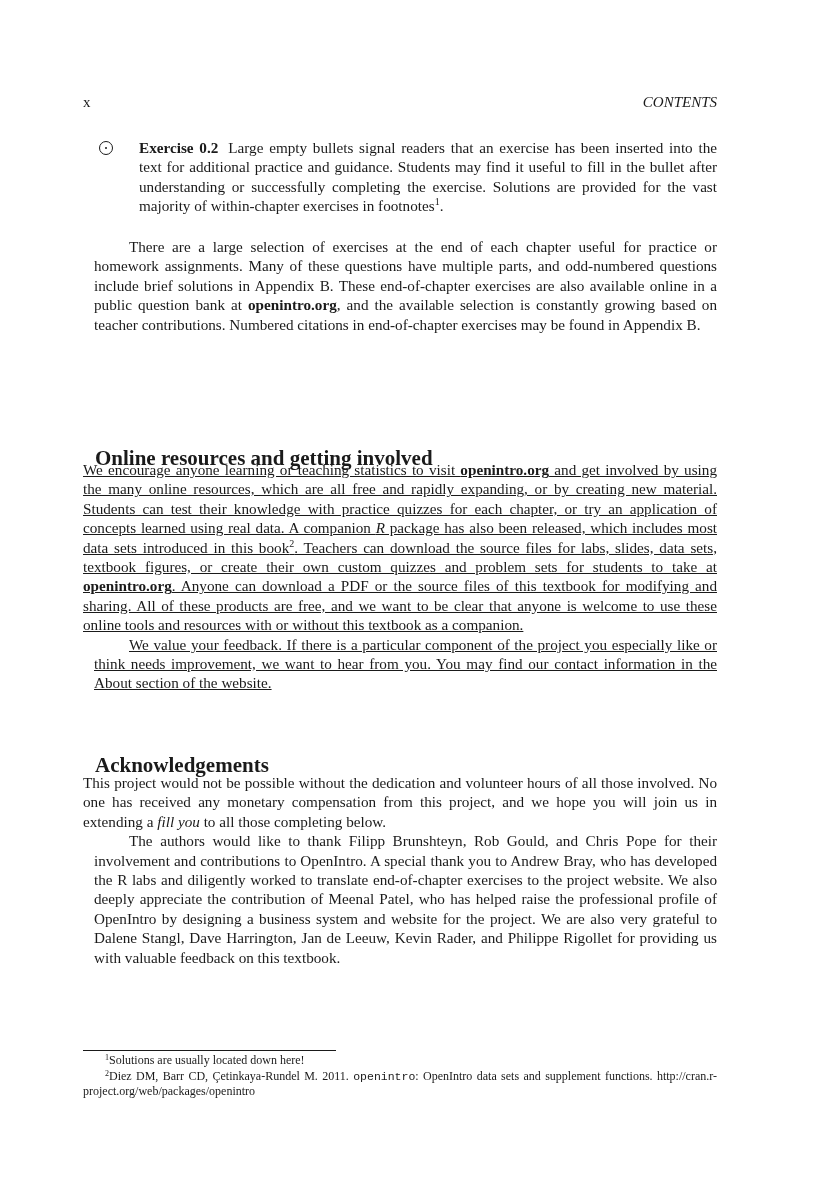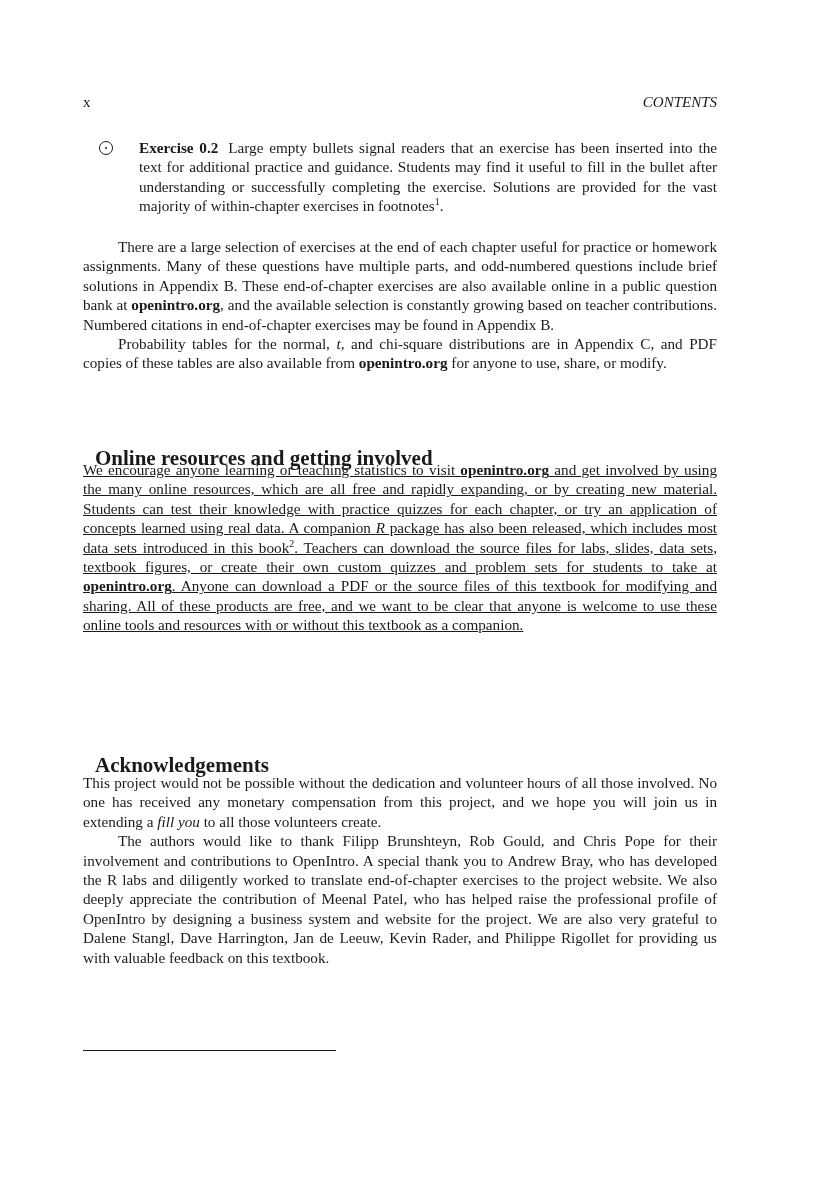--- a/index.html
+++ b/index.html
@@ -11,21 +11,21 @@
   .running-head .ctitle { position: absolute; right: 0; top: 0; font-style: italic; text-align: right; }
   .body-text { font-size: 15.2px; line-height: 19.4px; text-align: justify; }
   .exercise { position: absolute; top: 138px; left: 16px; width: 618px; }
   .exercise .bullet { position: absolute; left: 0; top: 3px; width: 14px; height: 14px;
                       border: 1.4px solid #1a1a1a; border-radius: 50%; box-sizing: border-box; }
   .exercise .bullet::after { content: ""; position: absolute; left: 4.5px; top: 4.5px; width: 2.4px; height: 2.4px;
                              background: #1a1a1a; border-radius: 50%; }
   .exercise .ex-body { margin-left: 40px; }
   .exercise .ex-label { font-weight: bold; margin-right: 10px; }
   p { margin: 0; }
-  .indent { text-indent: 35px; }
+  .indent { text-indent: 35px; margin-left: 11px; }
   b { font-weight: bold; }
   sup { font-size: 10px; line-height: 0; vertical-align: 6px; }
   .block1 { position: absolute; top: 237px; left: 0; width: 634px; }
   h2 { margin: 12px; font-size: 21px; font-weight: bold; }
   .sec1-head { position: absolute; top: 434px; left: 0; }
   .block2 { position: absolute; top: 460px; left: 0; width: 634px; text-decoration: underline; }
   .sec2-head { position: absolute; top: 741px; left: 0; font-family: Liberation Serif, serif; }
   .block3 { position: absolute; top: 773px; left: 0; width: 634px; }
   .fn-rule { position: absolute; top: 1050px; left: 0; width: 253px; height: 0; border-top: 1px solid #1a1a1a; }
   .footnotes { position: absolute; top: 1053px; left: 0; width: 634px; font-size: 12px; line-height: 15.5px; text-align: justify; }
@@ -45,34 +45,36 @@
 
   <div class="exercise body-text">
     <span class="bullet"></span>
     <div class="ex-body">
       <span class="ex-label">Exercise 0.2</span><span>Large empty bullets signal readers that an exercise has been inserted into the text for additional practice and guidance. Students may find it useful to fill in the bullet after understanding or successfully completing the exercise. Solutions are provided for the vast majority of within-chapter exercises in footnotes</span><sup>1</sup><span>.</span>
     </div>
   </div>
 
   <div class="block1 body-text">
     <p class="indent"><span>There are a large selection of exercises at the end of each chapter useful for practice or homework assignments. Many of these questions have multiple parts, and odd-numbered questions include brief solutions in Appendix B. These end-of-chapter exercises are also available online in a public question bank at </span><b>openintro.org</b><span>, and the available selection is constantly growing based on teacher contributions. Numbered citations in end-of-chapter exercises may be found in Appendix B.</span></p>
-    <p class="indent"><span>Probability tables for the normal, </span><i>t</i><span>, and chi-square distributions are in Appendix C, and PDF copies of these tables are also available from </span><b>openintro.org</b><span> for anyone to use, share, or modify.</span></p>
   </div>
 
   <h2 class="sec1-head">Online resources and getting involved</h2>
 
   <div class="block2 body-text">
     <p><span>We encourage anyone learning or teaching statistics to visit </span><b>openintro.org</b><span> and get involved by using the many online resources, which are all free and rapidly expanding, or by creating new material. Students can test their knowledge with practice quizzes for each chapter, or try an application of concepts learned using real data. A companion </span><i>R</i><span> package has also been released, which includes most data sets introduced in this book</span><sup>2</sup><span>. Teachers can download the source files for labs, slides, data sets, textbook figures, or create their own custom quizzes and problem sets for students to take at </span><b>openintro.org</b><span>. Anyone can download a PDF or the source files of this textbook for modifying and sharing. All of these products are free, and we want to be clear that anyone is welcome to use these online tools and resources with or without this textbook as a companion.</span></p>
+    <p class="indent">We value your feedback. If there is a particular component of the project you especially like or think needs improvement, we want to hear from you. You may find our contact information in the About section of the website.</p>
   </div>
 
   <h2 class="sec2-head">Acknowledgements</h2>
 
   <div class="block3 body-text">
-    <p><span>This project would not be possible without the dedication and volunteer hours of all those involved. No one has received any monetary compensation from this project, and we hope you will join us in extending a </span><i>fill you</i><span> to all those volunteers create.</span></p>
+    <p><span>This project would not be possible without the dedication and volunteer hours of all those involved. No one has received any monetary compensation from this project, and we hope you will join us in extending a </span><i>fill you</i><span> to all those completing below.</span></p>
     <p class="indent">The authors would like to thank Filipp Brunshteyn, Rob Gould, and Chris Pope for their involvement and contributions to OpenIntro. A special thank you to Andrew Bray, who has developed the R labs and diligently worked to translate end-of-chapter exercises to the project website. We also deeply appreciate the contribution of Meenal Patel, who has helped raise the professional profile of OpenIntro by designing a business system and website for the project. We are also very grateful to Dalene Stangl, Dave Harrington, Jan de Leeuw, Kevin Rader, and Philippe Rigollet for providing us with valuable feedback on this textbook.</p>
   </div>
 
   <div class="fn-rule"></div>
 
   <div class="footnotes">
+    <p><sup>1</sup><span>Solutions are usually located down here!</span></p>
+    <p><sup>2</sup><span>Diez DM, Barr CD, Çetinkaya-Rundel M. 2011. </span><span class="mono">openintro</span><span>: OpenIntro data sets and supplement functions. http://cran.r-project.org/web/packages/openintro</span></p>
   </div>
 
 </div>
 
 </body></html>

